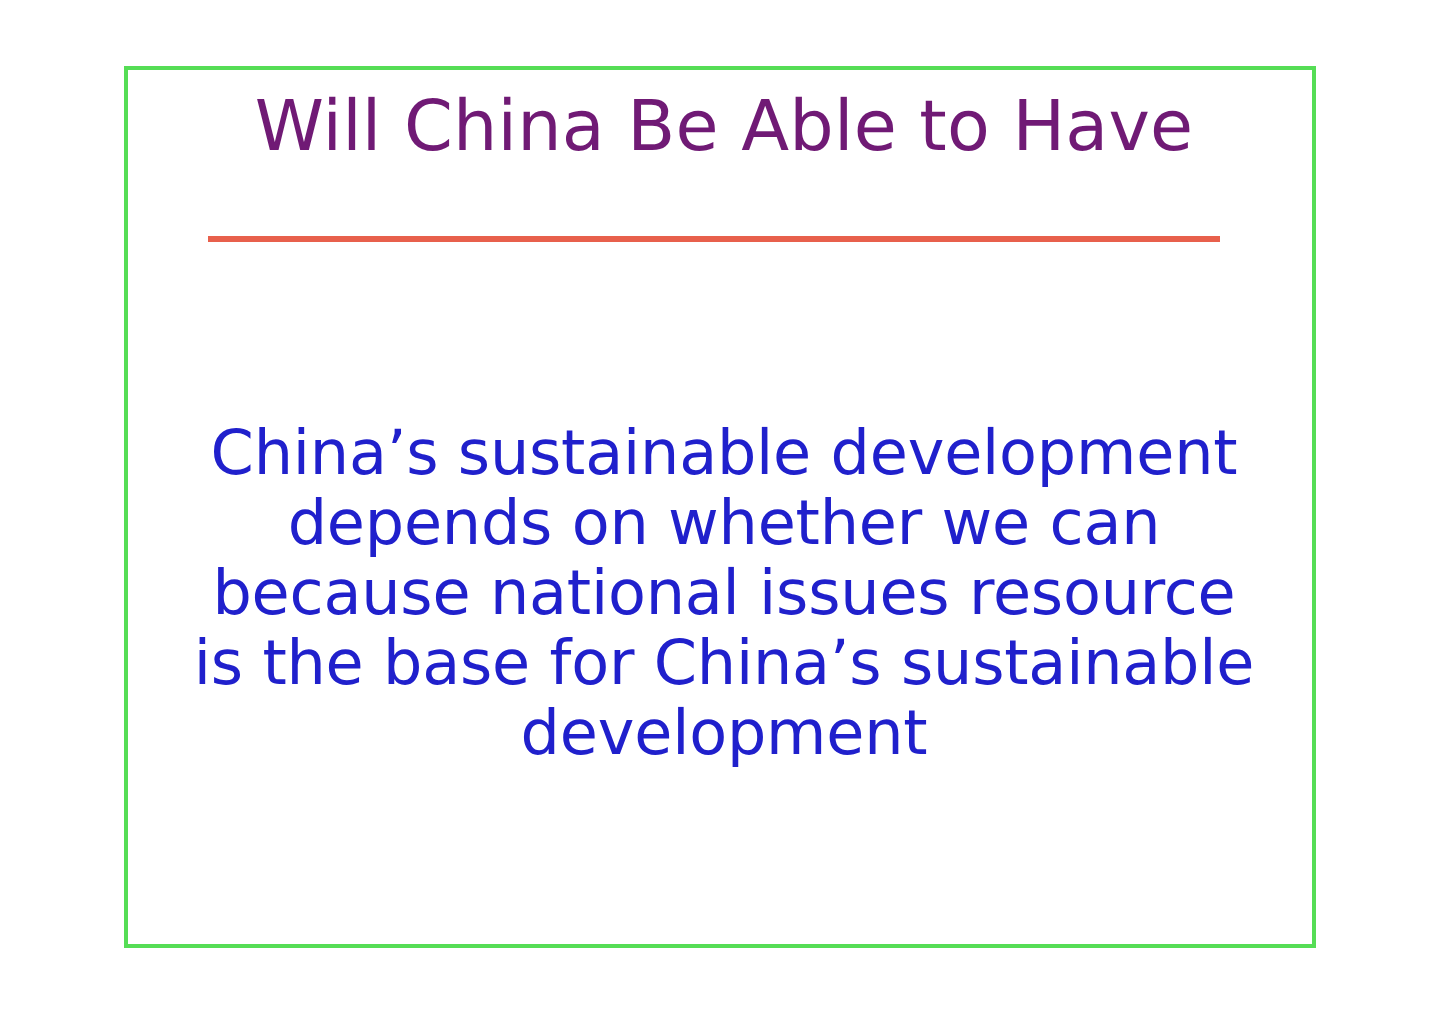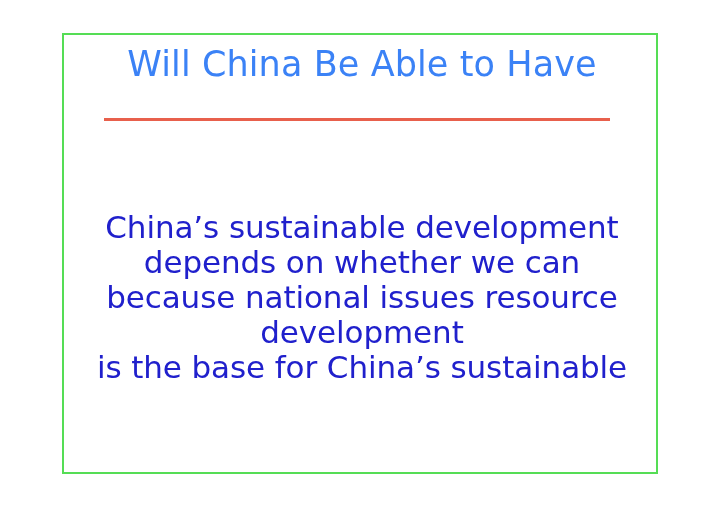--- a/index.html
+++ b/index.html
@@ -38,21 +38,21 @@
   
   #title-block {
     position: absolute;
     left: 0;
     top: 9px;
     width: 596px;
     text-align: center;
   }
   .title-line {
     display: block;
-    color: #3b82f6;
+    color: #701a75;
     font-size: 35px;
     line-height: 40px;
     font-weight: 400;
     letter-spacing: 0.1px;
     white-space: nowrap;
   }
 
   
   #title-underline {
     position: absolute;
@@ -92,18 +92,18 @@
     <div id="title-block">
       <span class="title-line">Will China Be Able to Have</span>
     </div>
 
     <div id="title-underline"></div>
 
     <div id="body-block">
       <span class="body-line">China’s sustainable development</span>
       <span class="body-line">depends on whether we can</span>
       <span class="body-line">because national issues resource</span>
+      <span class="body-line">is the base for China’s sustainable</span>
       <span class="body-line">development</span>
-      <span class="body-line">is the base for China’s sustainable</span>
     </div>
 
   </div>
 </div>
 
 </body></html>

